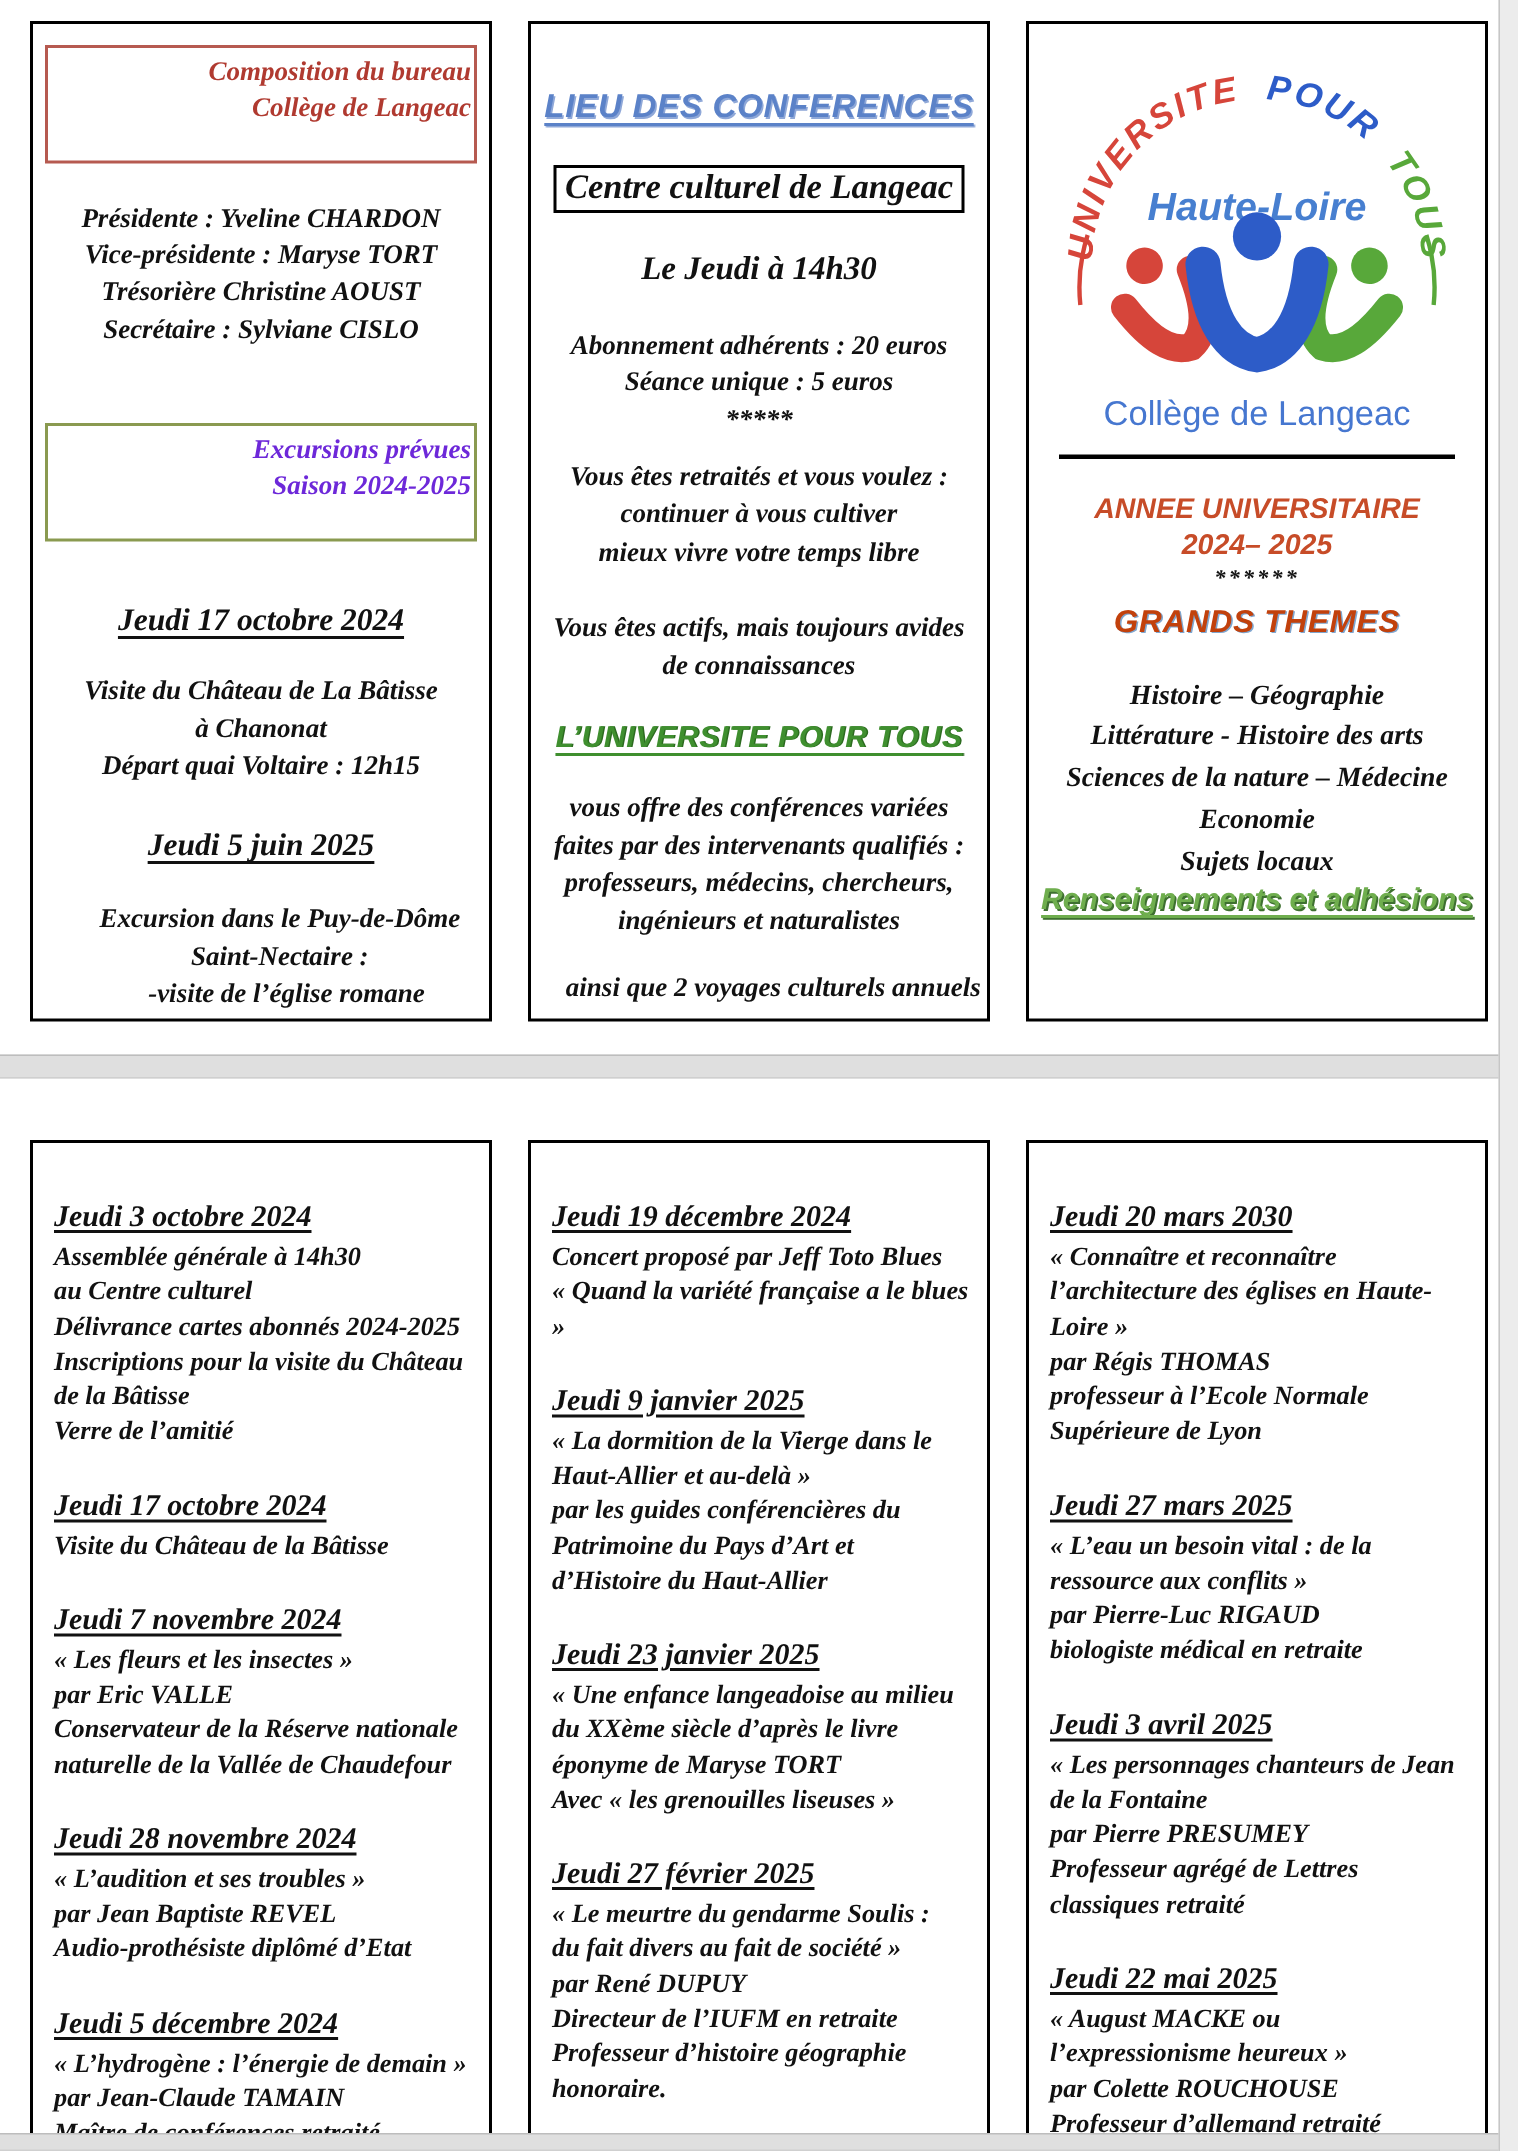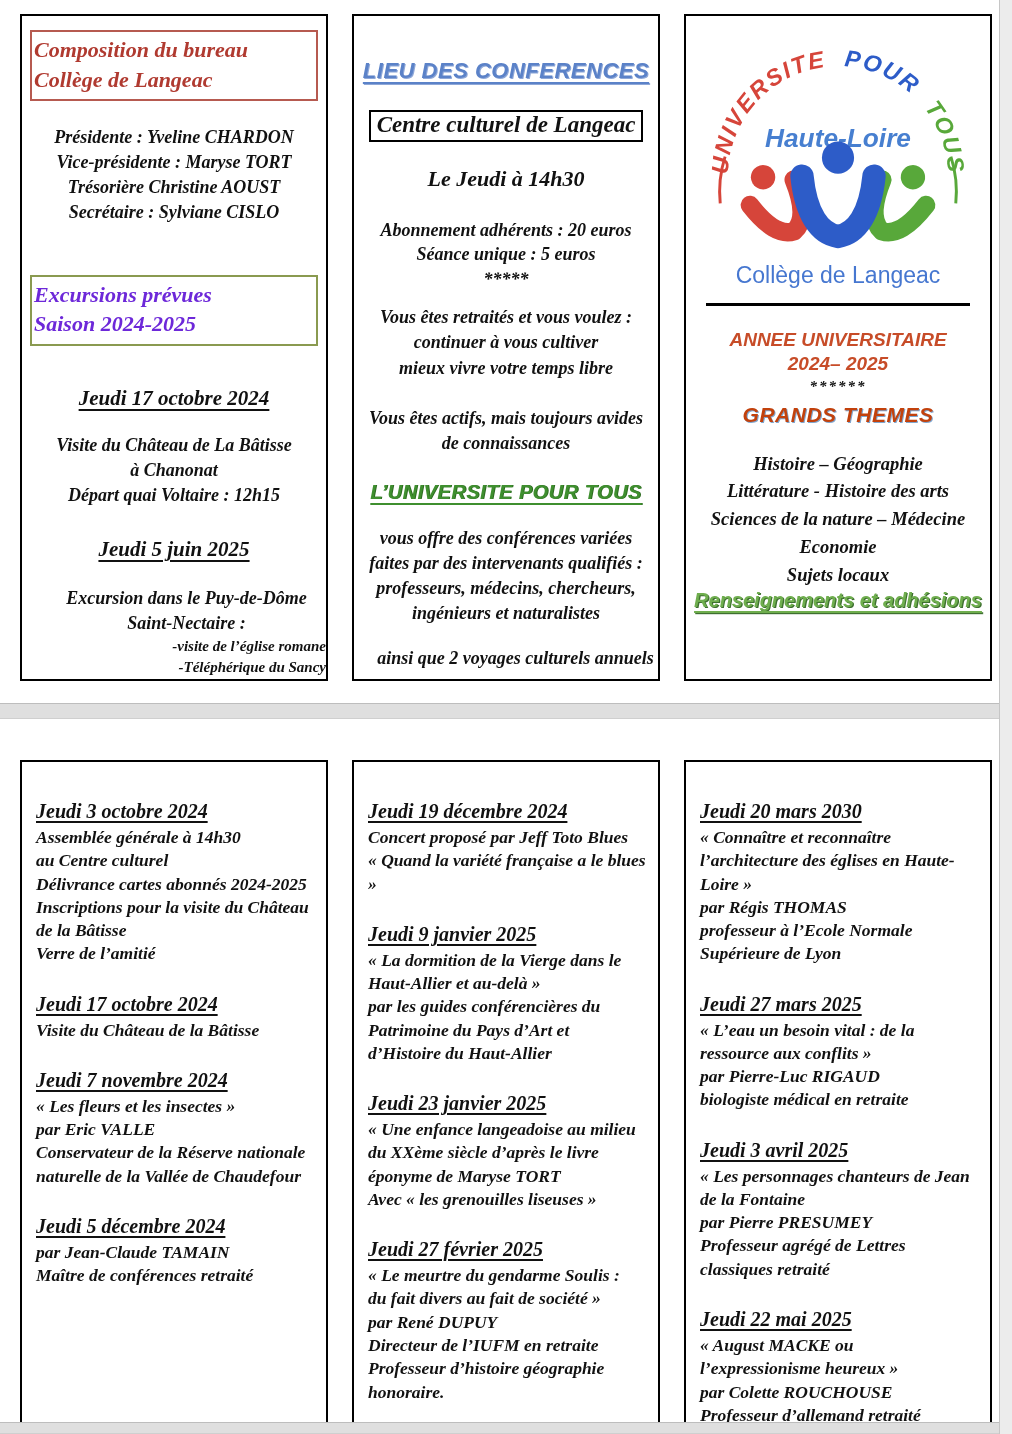--- a/index.html
+++ b/index.html
@@ -27,36 +27,36 @@
   .page-1 { top:14px; }
   .page-2 { top:760px; }
   .panel {
     width:308px; height:667px; box-sizing:border-box;
     border:2px solid #000; background:#fff;
     font-style:italic; font-weight:700; overflow:hidden;
   }
 
   
   .box-title {
-    margin:14px 8px 0 8px; padding:3px 2px 5px 2px; text-align:left;
-    font-size:22px; line-height:1.35;
+    margin:14px 8px 0 8px; padding:3px 2px 23px 2px; text-align:right;
+    font-size:18px; line-height:1.35;
   }
   .box-red   { border:2px solid #b65a50; color:#b03a30; }
   .box-olive { border:2px solid #8a9a50; color:#6d28d9; margin-top:50px; }
   .officers { margin-top:24px; text-align:center; font-size:18px; line-height:1.38; }
   .date-heading {
     text-align:center; font-size:21px;
     text-decoration:underline; text-decoration-thickness:2px; text-underline-offset:4px;
   }
   .tl-date1 { margin-top:40px; }
   .tl-date2 { margin-top:28px; }
   .center-lines { text-align:center; font-size:18px; line-height:1.4; }
   .tl-lines1 { margin-top:22px; }
   .tl-lines2 { margin-top:24px;padding-left:25px; }
-  .left-lines { text-align:right; font-size:15px; line-height:1.4; padding-left:34px; }
+  .left-lines { text-align:center; font-size:18px; line-height:1.4; padding-left:34px; }
 
   
   .wordart {
     font-family:"Liberation Sans", sans-serif; font-weight:800; font-style:italic;
     text-decoration:underline; text-decoration-thickness:2px; text-underline-offset:4px;
     letter-spacing:0.5px;
   }
   .wa-blue  { color:#5b82c8; text-shadow:1px 1px 0 #8fa8d8; }
   .wa-green { color:#3f8f2f; text-shadow:1px 0 0 #2c6b20; }
   .wa-green2{ color:#6fae4e; text-shadow:1.2px 1.2px 0 #3e7030; }
@@ -244,22 +244,31 @@
     </div>
     <div class="event">
       <div class="event-date">Jeudi 7 novembre 2024</div>
       <div class="event-lines">
           <div>« Les fleurs et les insectes »</div>
           <div>par Eric VALLE</div>
           <div>Conservateur de la Réserve nationale naturelle de la Vallée de Chaudefour</div>
         </div>
     </div>
     <div class="event">
+      <div class="event-date">Jeudi 28 novembre 2024</div>
+      <div class="event-lines">
+          <div>« L’audition et ses troubles »</div>
+          <div>par Jean Baptiste REVEL</div>
+          <div>Audio-prothésiste diplômé d’Etat</div>
+        </div>
+    </div>
+    <div class="event">
       <div class="event-date">Jeudi 5 décembre 2024</div>
       <div class="event-lines">
+          <div>« L’hydrogène : l’énergie de demain »</div>
           <div>par Jean-Claude TAMAIN</div>
           <div>Maître de conférences retraité</div>
         </div>
     </div>
   </div>
 
   <div class="panel events-col">
     <div class="event">
       <div class="event-date">Jeudi 19 décembre 2024</div>
       <div class="event-lines">

